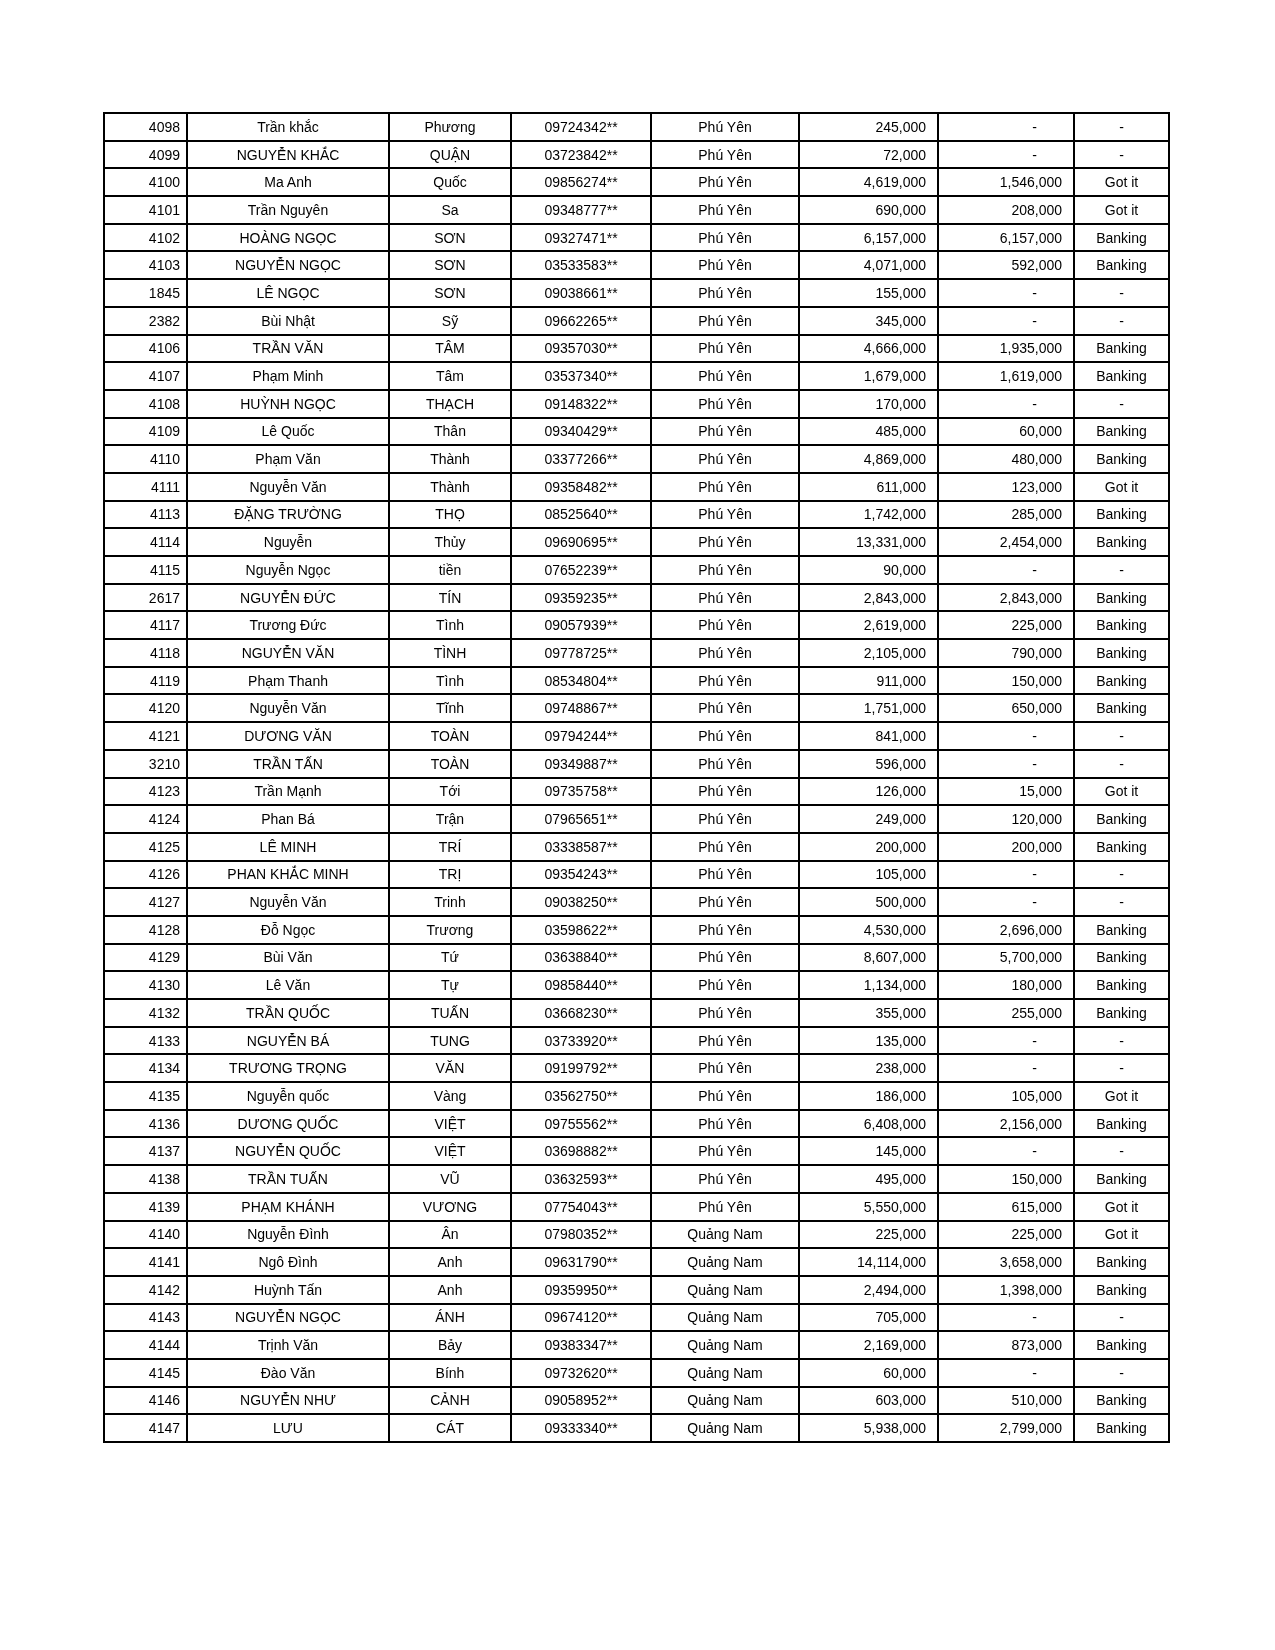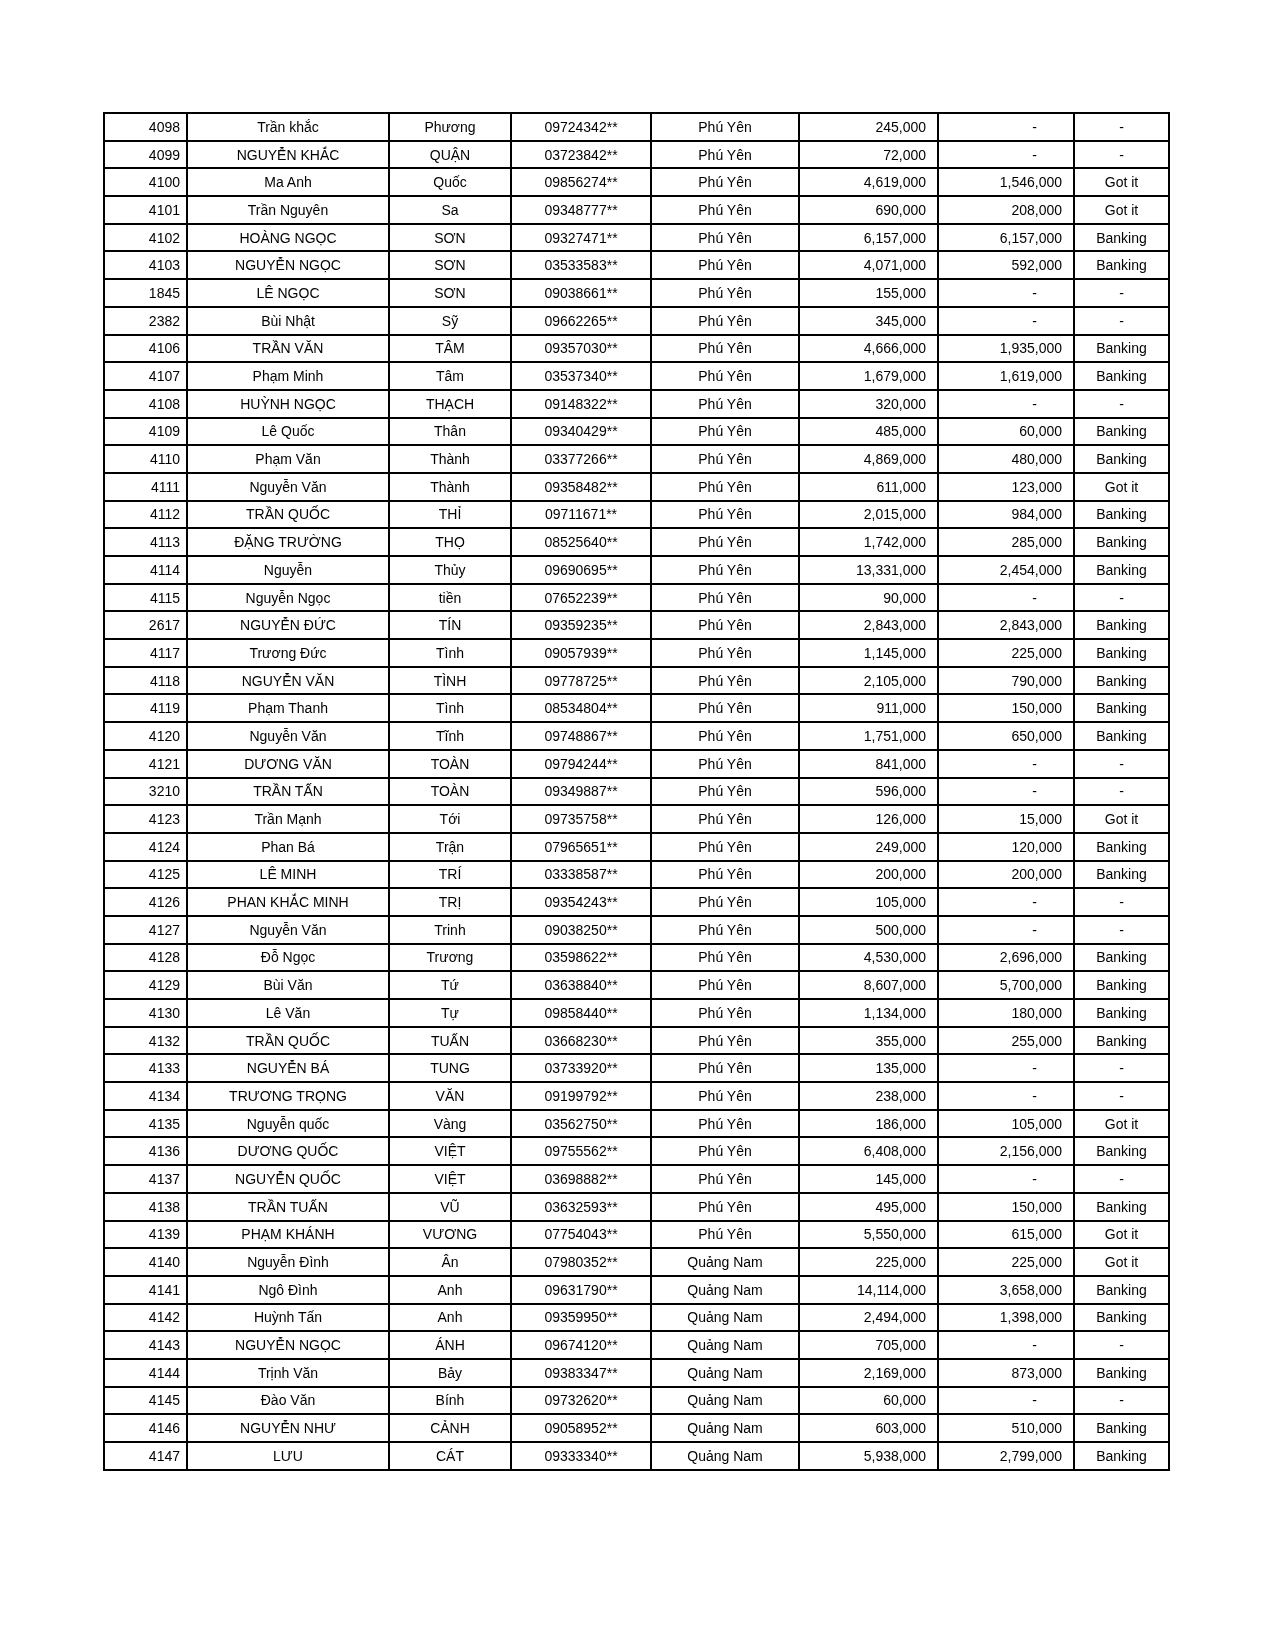--- a/index.html
+++ b/index.html
@@ -160,21 +160,21 @@
         <td class="c5">1,679,000</td>
         <td class="c6">1,619,000</td>
         <td class="c7">Banking</td>
       </tr>
       <tr>
         <td class="c0">4108</td>
         <td class="c1">HUỲNH NGỌC</td>
         <td class="c2">THẠCH</td>
         <td class="c3">09148322**</td>
         <td class="c4">Phú Yên</td>
-        <td class="c5">320,000</td>
+        <td class="c5">170,000</td>
         <td class="c6 dash">-</td>
         <td class="c7">-</td>
       </tr>
       <tr>
         <td class="c0">4109</td>
         <td class="c1">Lê Quốc</td>
         <td class="c2">Thân</td>
         <td class="c3">09340429**</td>
         <td class="c4">Phú Yên</td>
         <td class="c5">485,000</td>
@@ -195,30 +195,20 @@
         <td class="c0">4111</td>
         <td class="c1">Nguyễn Văn</td>
         <td class="c2">Thành</td>
         <td class="c3">09358482**</td>
         <td class="c4">Phú Yên</td>
         <td class="c5">611,000</td>
         <td class="c6">123,000</td>
         <td class="c7">Got it</td>
       </tr>
       <tr>
-        <td class="c0">4112</td>
-        <td class="c1">TRẦN QUỐC</td>
-        <td class="c2">THỈ</td>
-        <td class="c3">09711671**</td>
-        <td class="c4">Phú Yên</td>
-        <td class="c5">2,015,000</td>
-        <td class="c6">984,000</td>
-        <td class="c7">Banking</td>
-      </tr>
-      <tr>
         <td class="c0">4113</td>
         <td class="c1">ĐẶNG TRƯỜNG</td>
         <td class="c2">THỌ</td>
         <td class="c3">08525640**</td>
         <td class="c4">Phú Yên</td>
         <td class="c5">1,742,000</td>
         <td class="c6">285,000</td>
         <td class="c7">Banking</td>
       </tr>
       <tr>
@@ -250,21 +240,21 @@
         <td class="c5">2,843,000</td>
         <td class="c6">2,843,000</td>
         <td class="c7">Banking</td>
       </tr>
       <tr>
         <td class="c0">4117</td>
         <td class="c1">Trương Đức</td>
         <td class="c2">Tình</td>
         <td class="c3">09057939**</td>
         <td class="c4">Phú Yên</td>
-        <td class="c5">1,145,000</td>
+        <td class="c5">2,619,000</td>
         <td class="c6">225,000</td>
         <td class="c7">Banking</td>
       </tr>
       <tr>
         <td class="c0">4118</td>
         <td class="c1">NGUYỄN VĂN</td>
         <td class="c2">TÌNH</td>
         <td class="c3">09778725**</td>
         <td class="c4">Phú Yên</td>
         <td class="c5">2,105,000</td>

